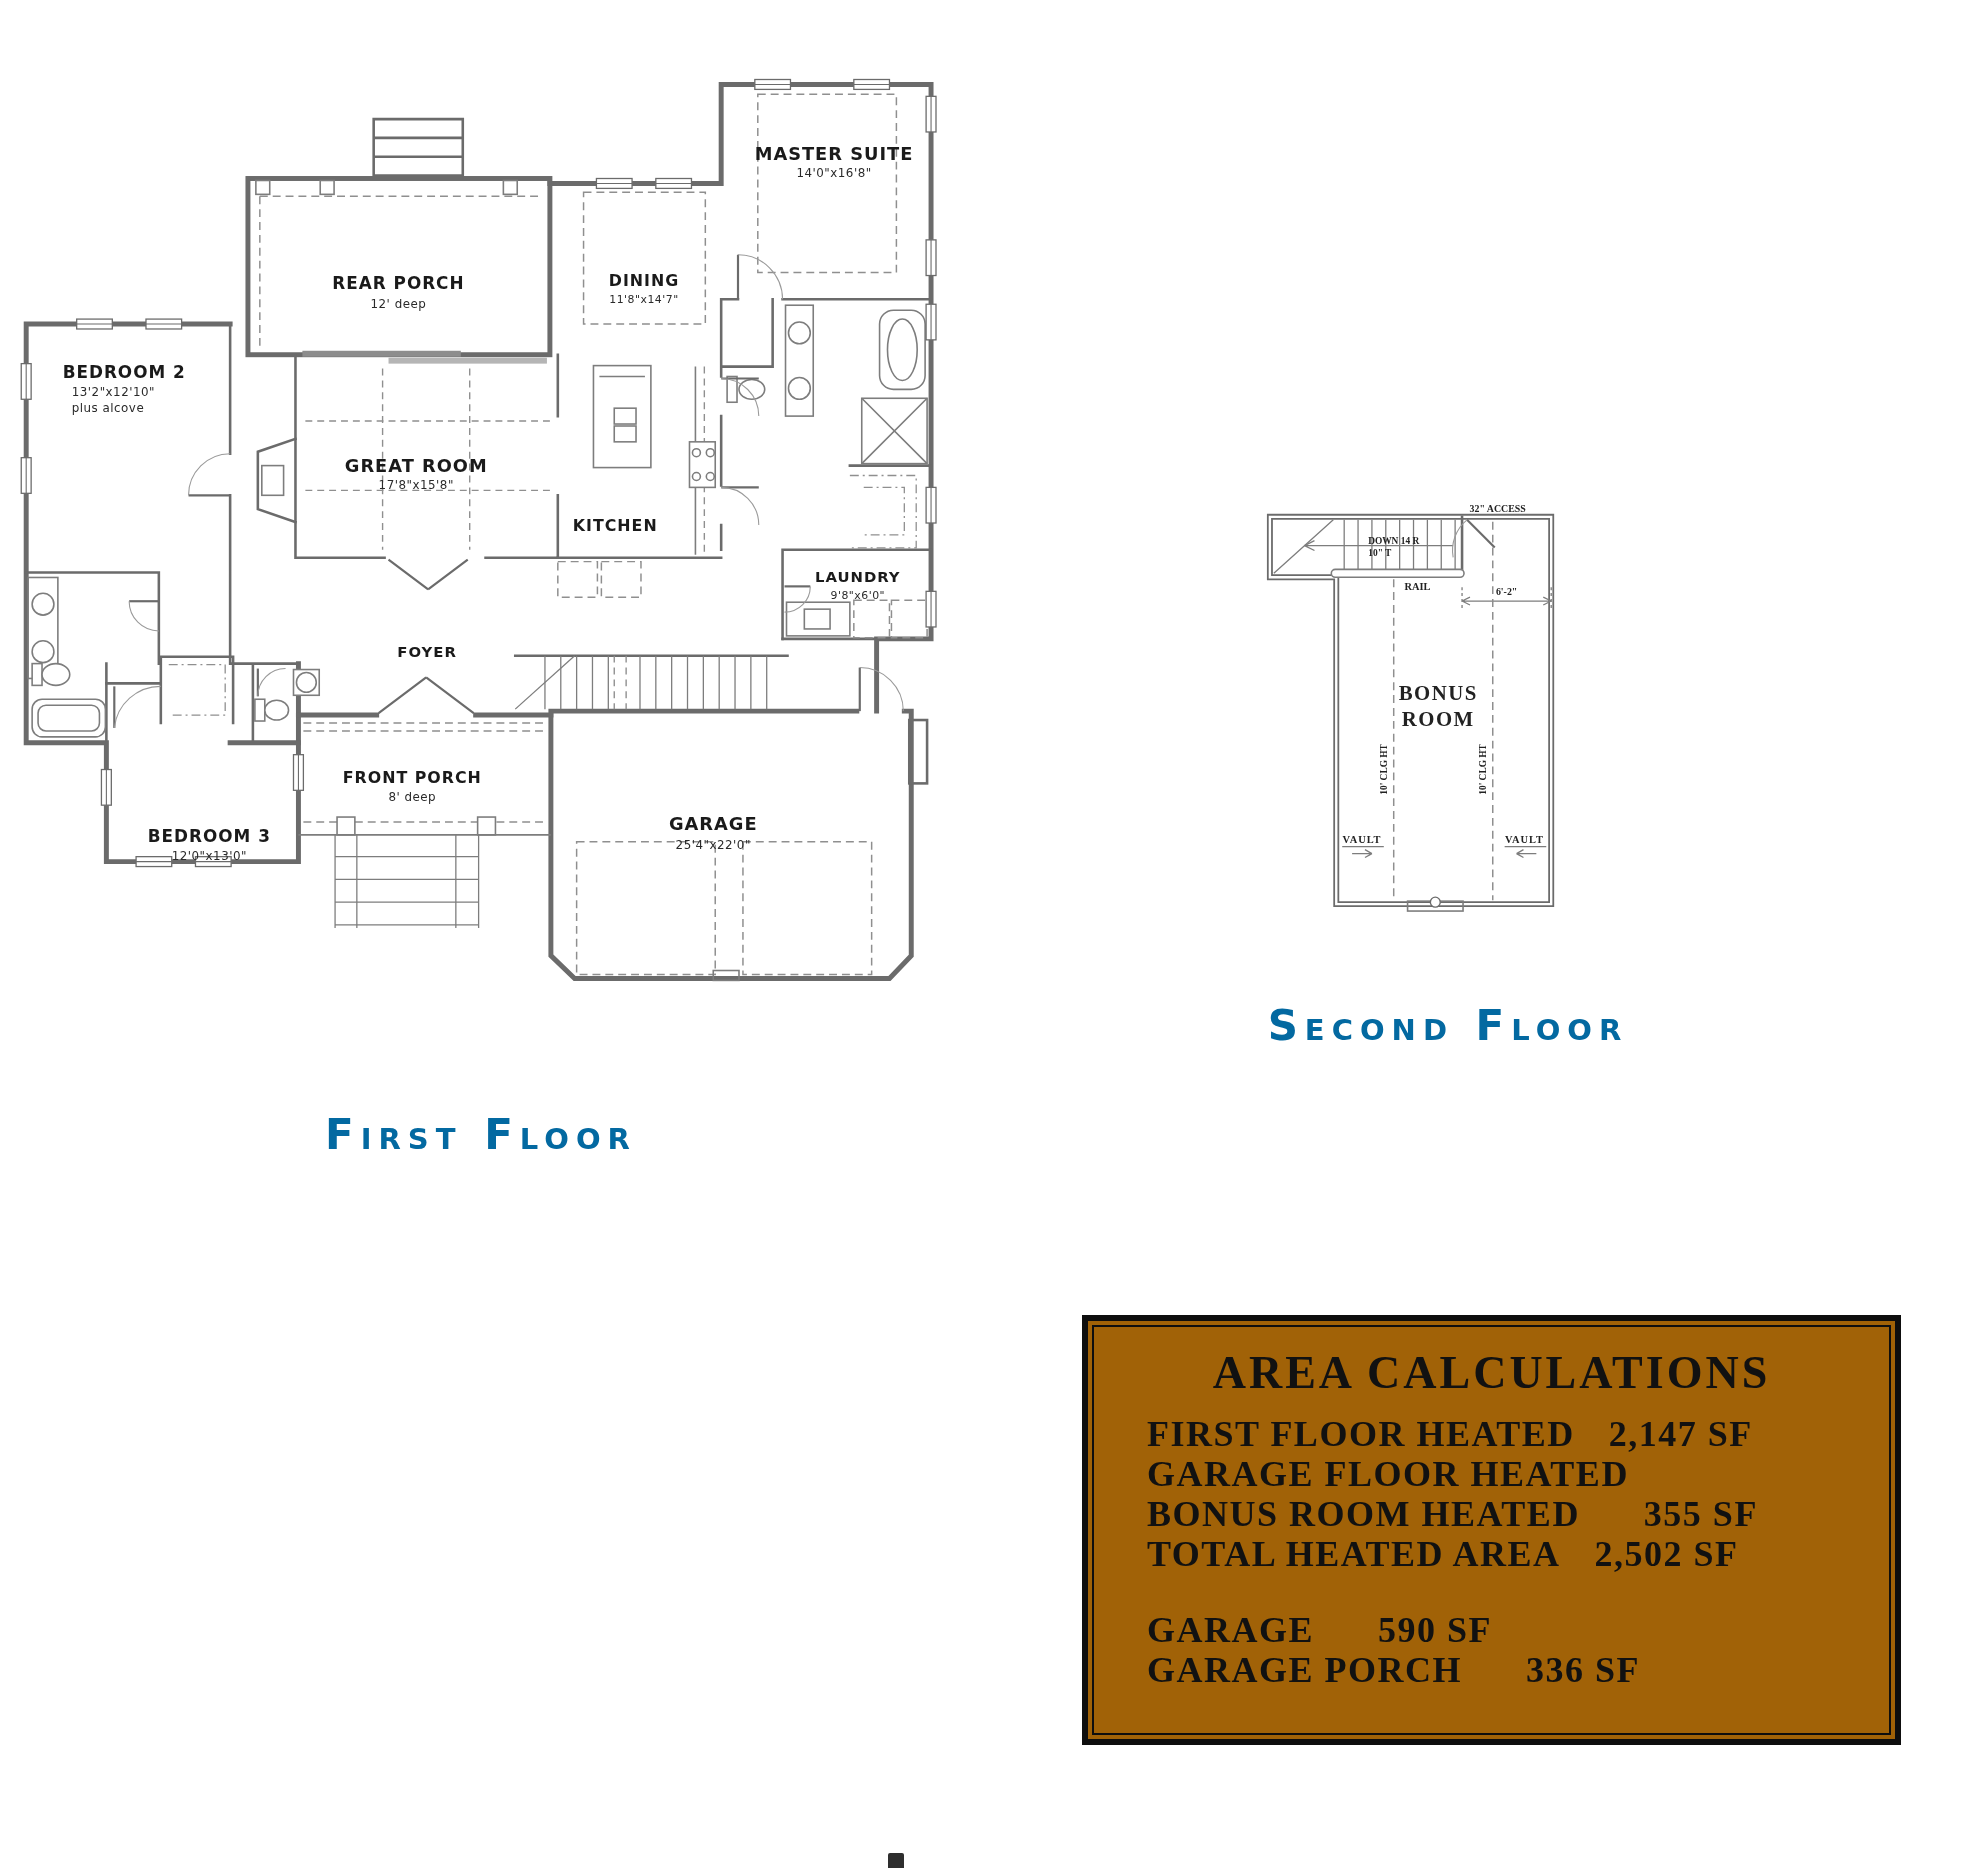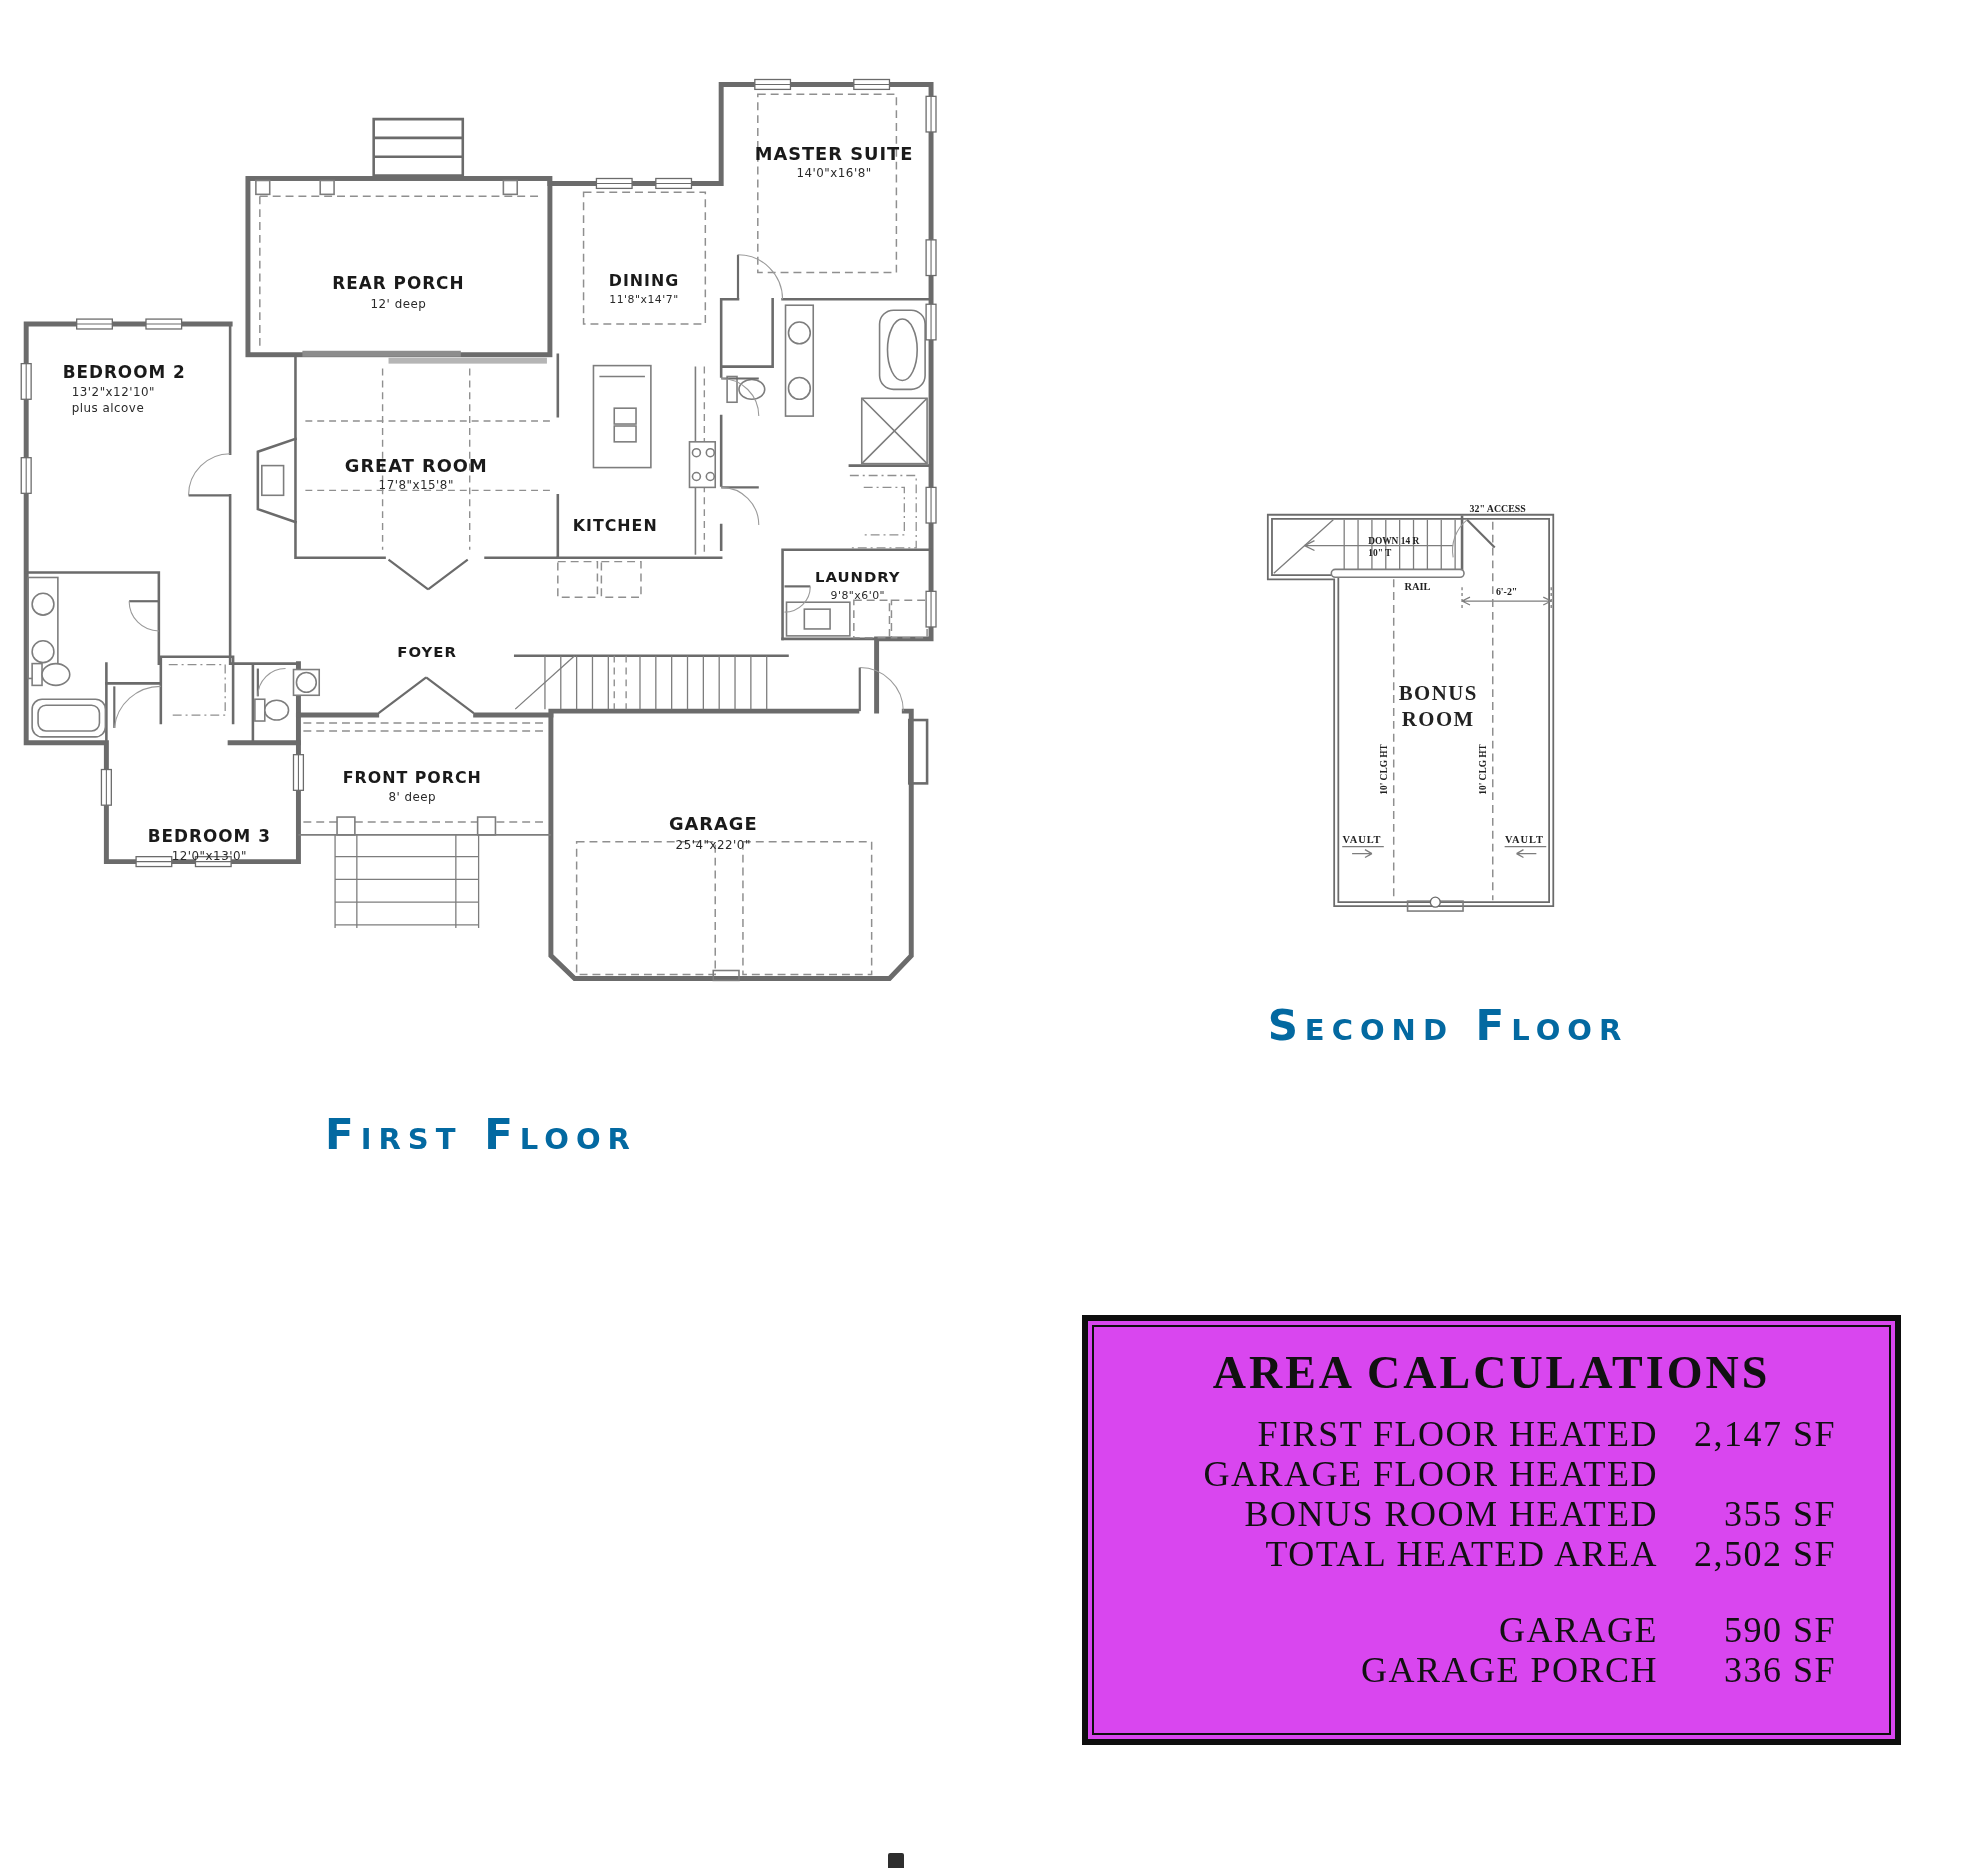--- a/index.html
+++ b/index.html
@@ -21,26 +21,26 @@
   .winl{stroke:#6b6b6b;stroke-width:1.1;}
   .rname{font-family:"DejaVu Sans",sans-serif;font-weight:700;fill:#1a1a1a;letter-spacing:1px;}
   .rdims{font-family:"DejaVu Sans",sans-serif;font-weight:500;fill:#2a2a2a;letter-spacing:0.5px;}
   .sftext{font-family:"Liberation Serif","DejaVu Serif",serif;font-weight:700;fill:#222;}
   
   .floor-caption{position:absolute;text-align:center;color:#0369a1;
       font-family:"DejaVu Sans",sans-serif;font-weight:600;font-size:42px;
       font-variant-caps:small-caps;letter-spacing:7px;line-height:48px;}
   
   .calc-outer{position:absolute;left:1082px;top:1315px;width:819px;height:430px;
-      border:6px solid #0e0e0e;box-sizing:border-box;background:#d946ef;}
+      border:6px solid #0e0e0e;box-sizing:border-box;background:#a16207;}
   .calc-inner{position:absolute;left:4px;top:4px;right:4px;bottom:4px;
       border:2px solid #0e0e0e;padding:20px 53px 0 53px;box-sizing:border-box;
       font-family:"Liberation Serif","DejaVu Serif",serif;color:#111;}
   .calc-title{text-align:center;font-size:46px;font-weight:700;letter-spacing:3px;line-height:51px;}
-  .calc-row{display:flex;justify-content:flex-end;font-size:36px;font-weight:400;
+  .calc-row{display:flex;justify-content:flex-start;font-size:36px;font-weight:700;
       letter-spacing:1.5px;line-height:40px;}
   .calc-row .v{min-width:178px;text-align:right;}
   .mt16{margin-top:16px;} .mt34{} .mt36{margin-top:36px;}
   .bottom-mark{position:absolute;left:888px;top:1853px;width:16px;height:15px;background:#2e2e2e;border-radius:2px 2px 0 0;}
 </style>
 </head>
 <body>
 
 <div class="canvas">
 

